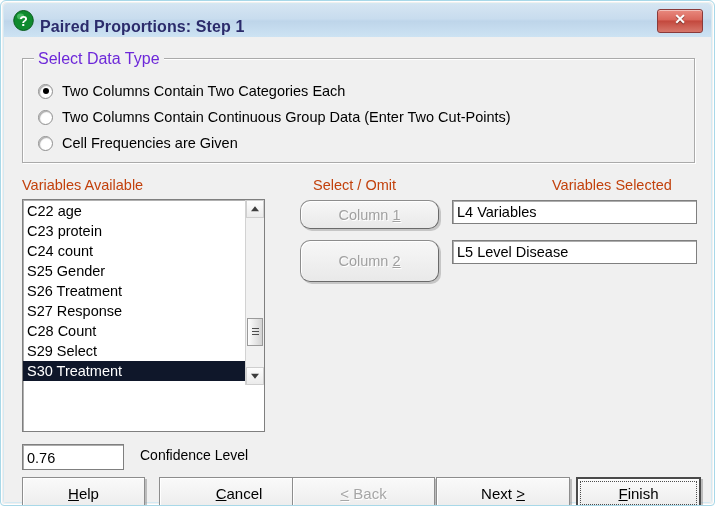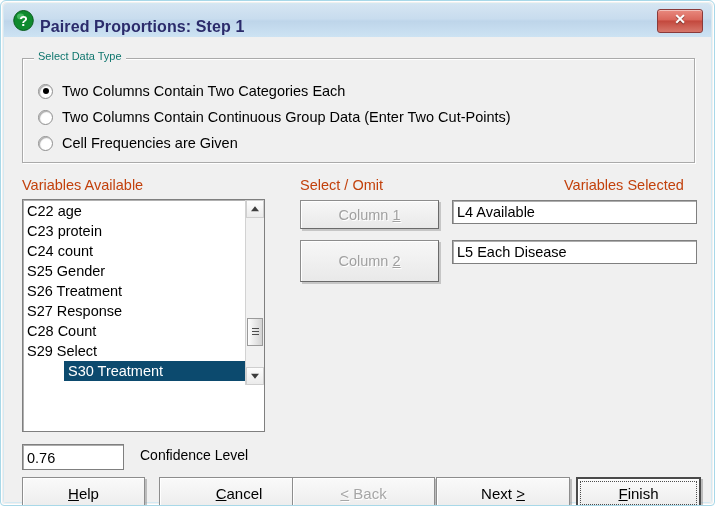--- a/index.html
+++ b/index.html
@@ -102,22 +102,22 @@
     width: 673px; height: 105px;
     border: 1px solid #aaaaaa;
     box-shadow: inset 1px 1px 0 #ffffff, 1px 1px 0 #ffffff;
     box-sizing: border-box;
   }
   .groupbox-label {
     position: absolute;
     left: 30px; top: 13px;
     background: #f0f0f0;
     padding: 0 4px;
-    font-size: 11px;
-    color: #0f766e;
+    font-size: 16px;
+    color: #6d28d9;
     white-space: nowrap;
   }
 
   .radio-row {
     position: absolute;
     left: 34px;
     height: 22px;
     display: flex;
     align-items: center;
     cursor: pointer;
@@ -174,23 +174,22 @@
   .list-item {
     height: 20px;
     line-height: 20px;
     padding-left: 4px;
     font-size: 14.5px;
     color: #000000;
     white-space: nowrap;
     cursor: default;
   }
   .list-item.selected {
-    background: #0c4a6e;
+    background: #0f172a;
     color: #ffffff;
-    margin-left: 41px;
   }
   .scrollbar {
     position: absolute;
     right: 0; top: 0;
     width: 19px; height: 185px;
     background: #f1f1f1;
     border-left: 1px solid #d2d2d2;
     box-sizing: border-box;
   }
   .sb-btn {
@@ -248,20 +247,21 @@
     display: flex;
     align-items: center;
     justify-content: center;
     cursor: pointer;
     font-family: "Liberation Sans", sans-serif;
   }
   .btn.disabled {
     color: #a0a0a0;
     text-shadow: 1px 1px 0 #ffffff;
     cursor: default;
+    border-radius: 10px;
   }
   .btn u { text-decoration: underline; }
 
   
   .textfield {
     position: absolute;
     background: #ffffff;
     border: 1px solid #7f7f7f;
     box-shadow: inset 1px 1px 0 #adadad;
     box-sizing: border-box;
@@ -346,22 +346,22 @@
       <div class="radio-row" style="top:69px;">
         <span class="radio"></span>
         <span class="radio-label">Two Columns Contain Continuous Group Data (Enter Two Cut-Points)</span>
       </div>
       <div class="radio-row" style="top:95px;align-items:center;">
         <span class="radio"></span>
         <span class="radio-label">Cell Frequencies are Given</span>
       </div>
 
       <div class="hdr" style="left:18px; top:140px;">Variables Available</div>
-      <div class="hdr" style="left:296px; top:140px;">Select / Omit</div>
-      <div class="hdr" style="left:560px; top:140px;text-align:right;">Variables Selected</div>
+      <div class="hdr" style="left:309px; top:140px;">Select / Omit</div>
+      <div class="hdr" style="left:548px; top:140px;text-align:right;">Variables Selected</div>
 
       <div class="listbox">
         <div class="list-items">
           <div class="list-item">C22 age</div>
           <div class="list-item">C23 protein</div>
           <div class="list-item">C24 count</div>
           <div class="list-item">S25 Gender</div>
           <div class="list-item">S26 Treatment</div>
           <div class="list-item">S27 Response</div>
           <div class="list-item">C28 Count</div>
@@ -385,22 +385,22 @@
         </div>
       </div>
 
       <div class="btn disabled" style="left:296px; top:163px; width:139px; height:29px;">
         <span><span>Column </span><u>1</u></span>
       </div>
       <div class="btn disabled" style="left:296px; top:203px; width:139px; height:42px;">
         <span><span>Column </span><u>2</u></span>
       </div>
 
-      <div class="textfield" style="left:448px; top:163px; width:245px; height:24px;">L4 Available</div>
-      <div class="textfield" style="left:448px; top:203px; width:245px; height:24px;">L5 Each Disease</div>
+      <div class="textfield" style="left:448px; top:163px; width:245px; height:24px;">L4 Variables</div>
+      <div class="textfield" style="left:448px; top:203px; width:245px; height:24px;">L5 Level Disease</div>
 
       <div class="textfield" style="left:18px; top:407px; width:102px; height:26px; line-height:26px;">0.76</div>
       <div class="conf-label">Confidence Level</div>
 
       <div class="bbtn" style="left:18px; width:123px;">
         <span><u>H</u><span>elp</span></span>
       </div>
       <div class="bbtn" style="left:155px; width:160px;">
         <span><u>C</u><span>ancel</span></span>
       </div>

